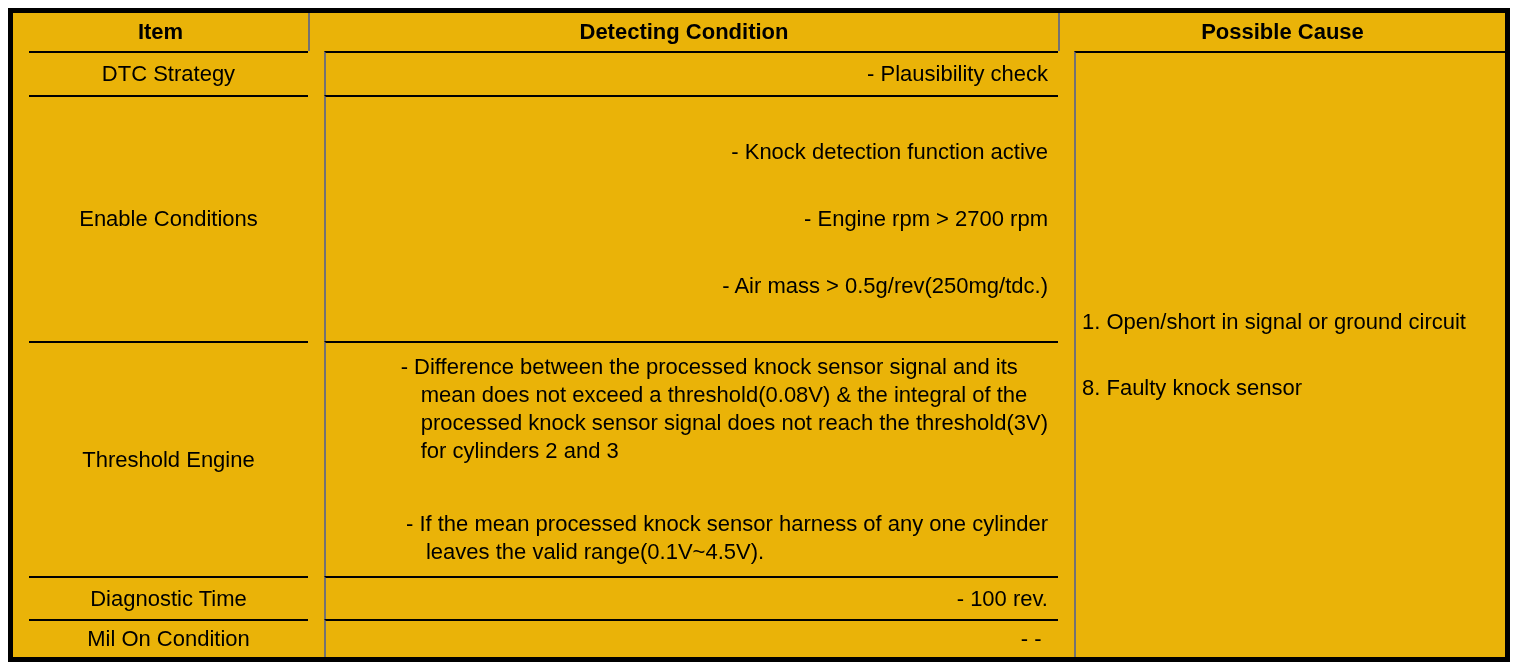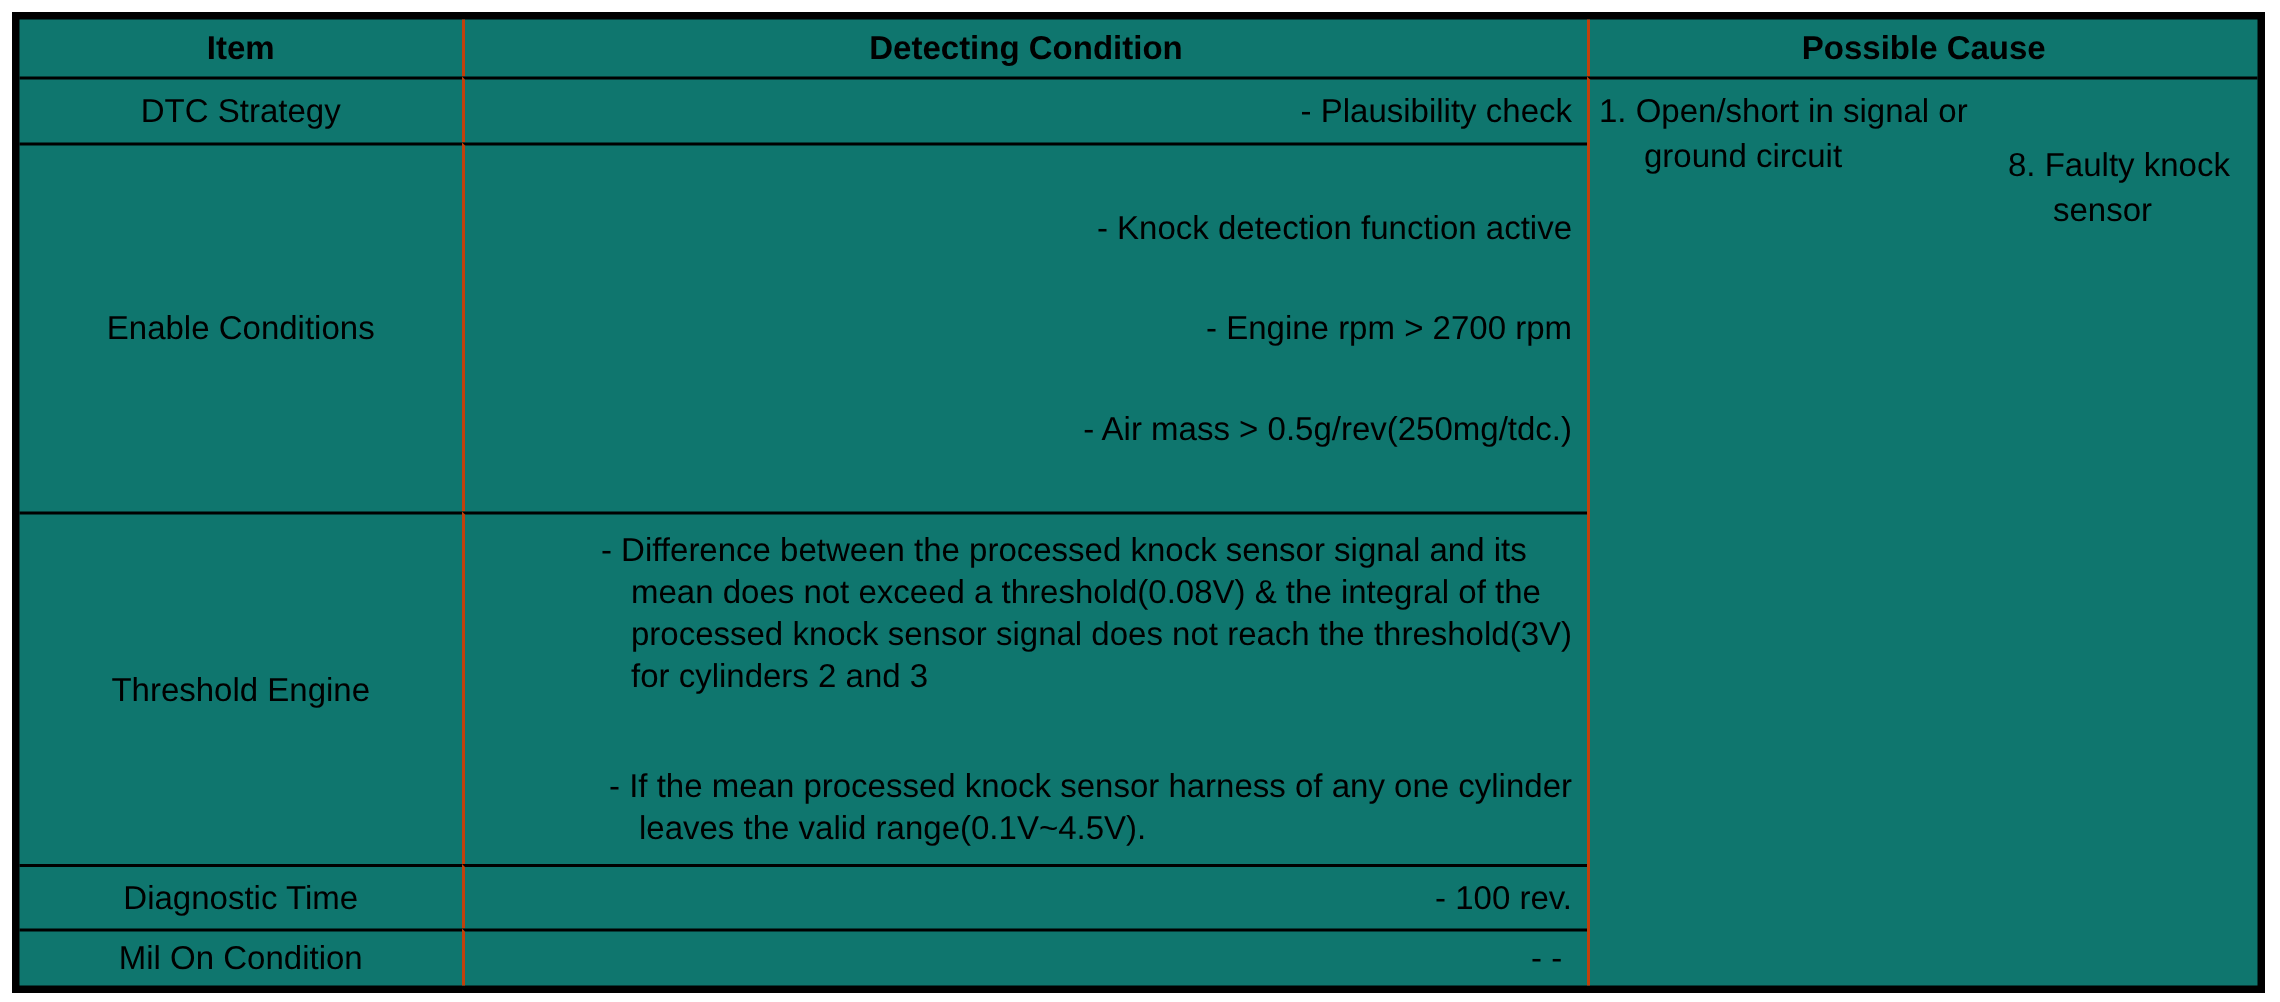--- a/index.html
+++ b/index.html
@@ -16,31 +16,31 @@
     color: #000000;
   }
   .dtc-table {
     position: absolute;
     left: 8px;
     top: 8px;
     display: grid;
     grid-template-columns: 295px 750px 447px;
     grid-template-rows: 38px 44px 246px 235px 43px 38px;
     border: 5px solid #000000;
-    background: #0f766e;
+    background: #eab308;
     font-size: 22px;
     line-height: 28px;
   }
   .cell {
     box-sizing: border-box;
     display: flex;
     overflow: hidden;
   }
-  .bl { border-left: 2px solid #c2410c; }
-  .bt { border-top: 2px solid #000000; }
+  .bl { border-left: 2px solid #737373; }
+  .bt { border-top: 2px solid #000000; margin-left: 16px; }
   .hdr {
     font-weight: bold;
     align-items: center;
     justify-content: center;
     text-align: center;
   }
   .item-cell {
     align-items: center;
     justify-content: center;
     text-align: center;
@@ -55,20 +55,21 @@
     margin: 0;
     padding-left: 20px;
     text-indent: -20px;
     white-space: pre-line;
   }
   .cond-cell .cline + .cline { margin-top: 39px; }
   .cond-cell.threshold .cline + .cline { margin-top: 45px; }
   .cause-cell {
     grid-column: 3;
     grid-row: 2 / 7;
+    flex-direction: column;
     justify-content: center;
     align-items: flex-start;
     padding: 6px 6px 6px 6px;
     line-height: 30px;
   }
   .cause-item {
     margin: 0;
     padding-left: 30px;
     text-indent: -30px;
     white-space: pre-line;

